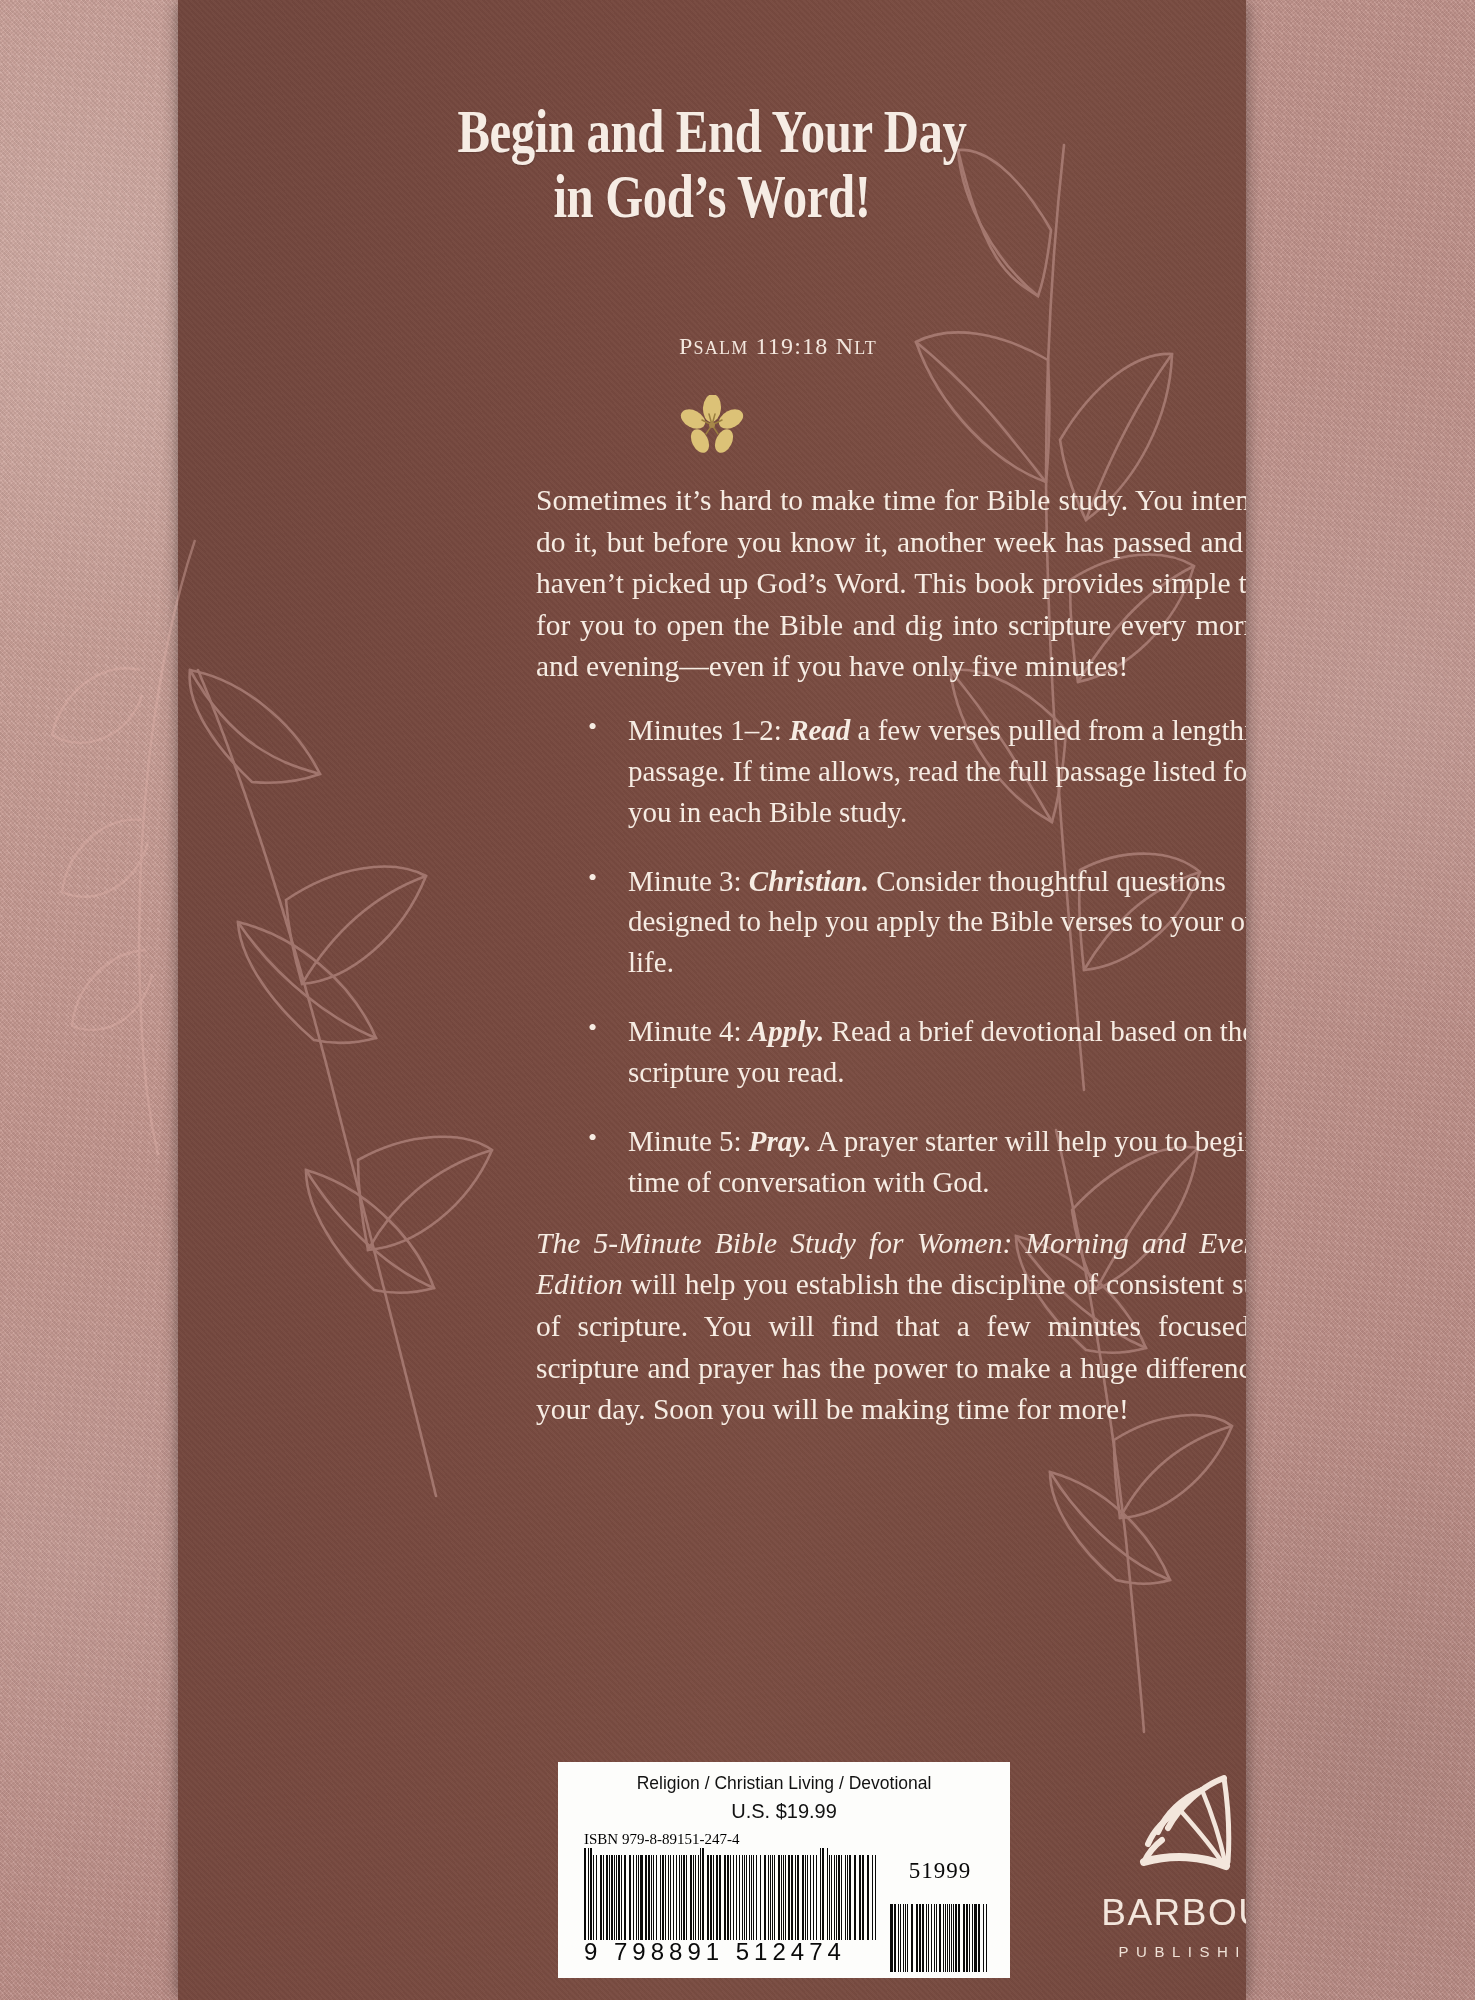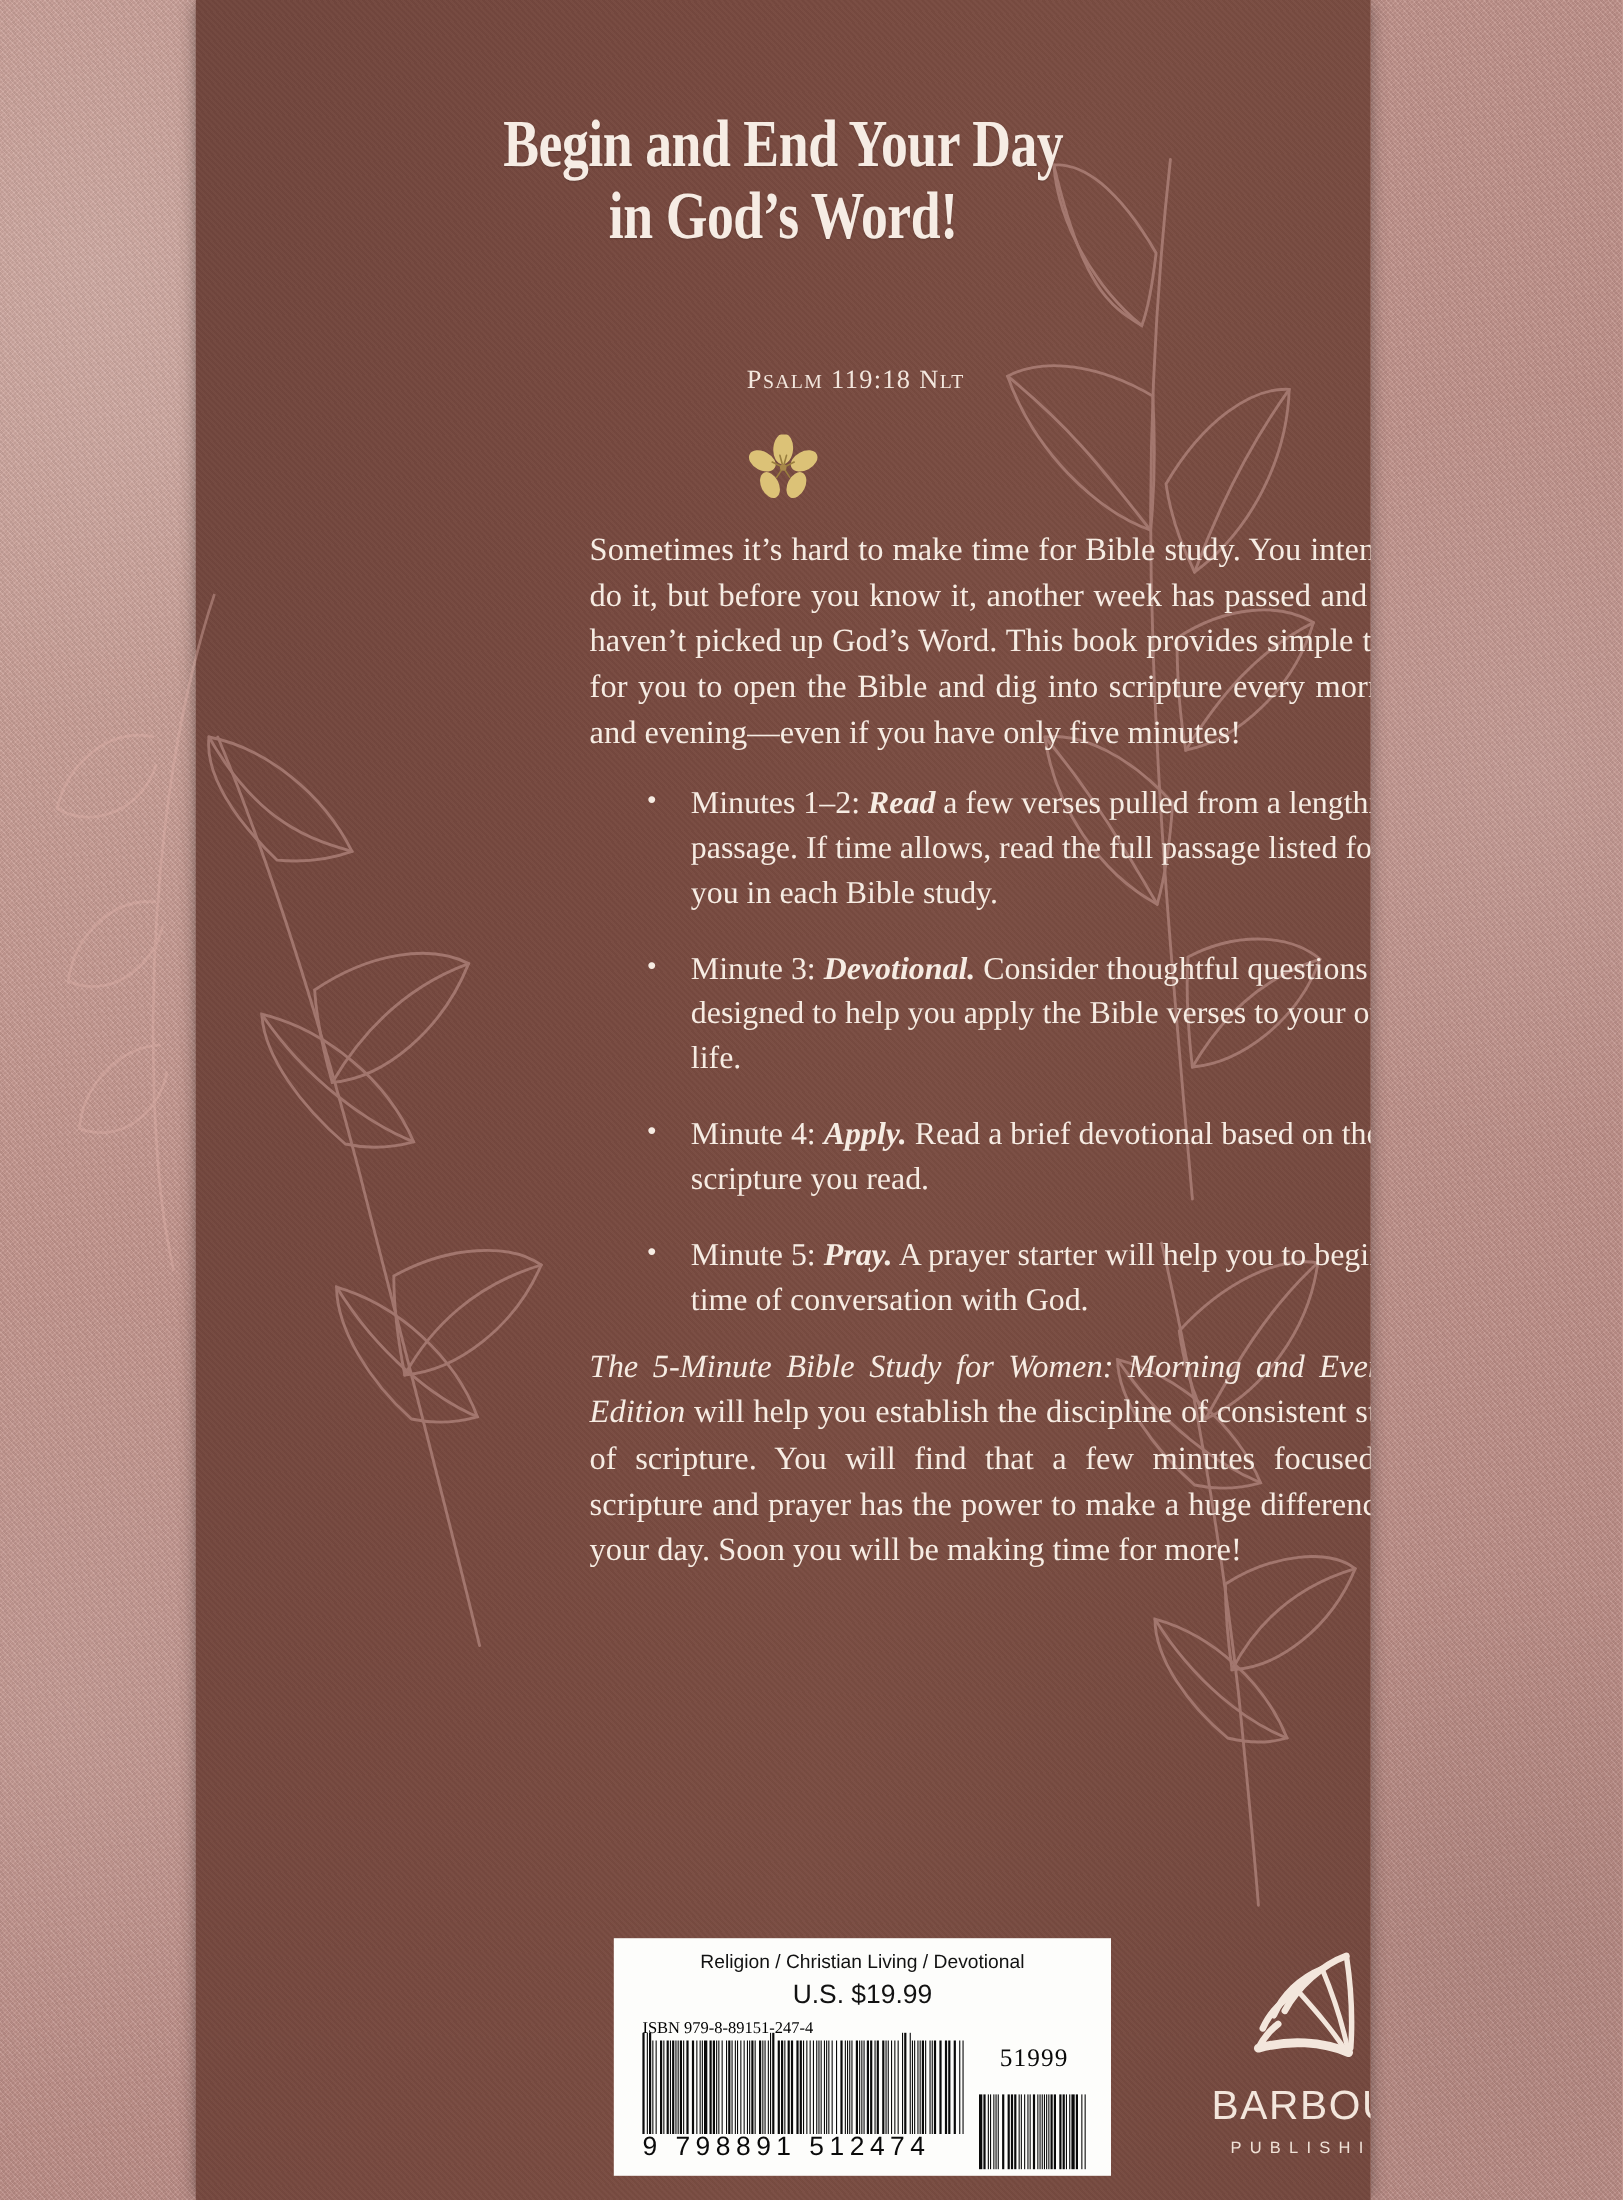--- a/index.html
+++ b/index.html
@@ -95,21 +95,21 @@
   
   #barcode-box{
     position:absolute;left:380px;top:1762px;width:452px;height:216px;
     background:#fdfdfb;
   }
   .bc-line{
     text-align:center;color:#121212;
     font-family:"Liberation Sans",sans-serif;
   }
   #bc-bisac{font-size:17.5px;padding-top:11px;}
-  #bc-price{font-size:24px;padding-top:6px;}
+  #bc-price{font-size:20px;padding-top:6px;}
   #bc-isbn{font-size:15px;text-align:left;padding:8px 0 2px 26px;}
   .bars{display:flex;align-items:flex-end;height:92px;}
   .bars span{display:block;background:#0a0a0a;}
   #bc-main-wrap{position:absolute;left:26px;top:86px;}
   #bc-digits{
     font-family:"Liberation Sans",sans-serif;font-size:24px;color:#0a0a0a;
     letter-spacing:5px;margin-top:-2px;
   }
   #bc-addon-wrap{position:absolute;right:20px;top:96px;text-align:center;}
   #bc-addon-digits{
@@ -221,21 +221,21 @@
 
     <div class="body-col">
 
       <p class="para">Sometimes it’s hard to make time for Bible study. You intend to do it, but before you know it, another week has passed and you haven’t picked up God’s Word. This book provides simple tools for you to open the Bible and dig into scripture every morning and evening—even if you have only five minutes!</p>
 
       <ul class="steps">
         <li>
           <span>Minutes 1–2: </span><b>Read</b><span> a few verses pulled from a lengthier passage. If time allows, read the full passage listed for you in each Bible study.</span>
         </li>
         <li>
-          <span>Minute 3: </span><b>Devotional.</b><span> Consider thoughtful questions designed to help you apply the Bible verses to your own life.</span>
+          <span>Minute 3: </span><b>Christian.</b><span> Consider thoughtful questions designed to help you apply the Bible verses to your own life.</span>
         </li>
         <li>
           <span>Minute 4: </span><b>Apply.</b><span> Read a brief devotional based on the scripture you read.</span>
         </li>
         <li>
           <span>Minute 5: </span><b>Pray.</b><span> A prayer starter will help you to begin a time of conversation with God.</span>
         </li>
       </ul>
 
       <p class="para">

